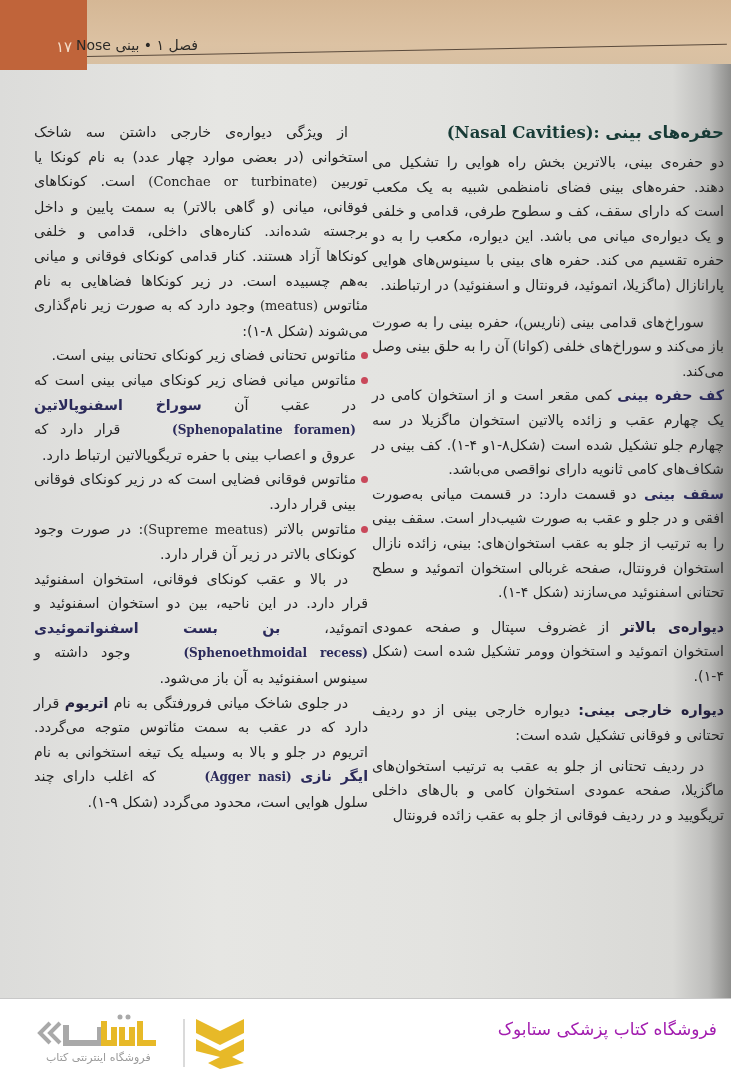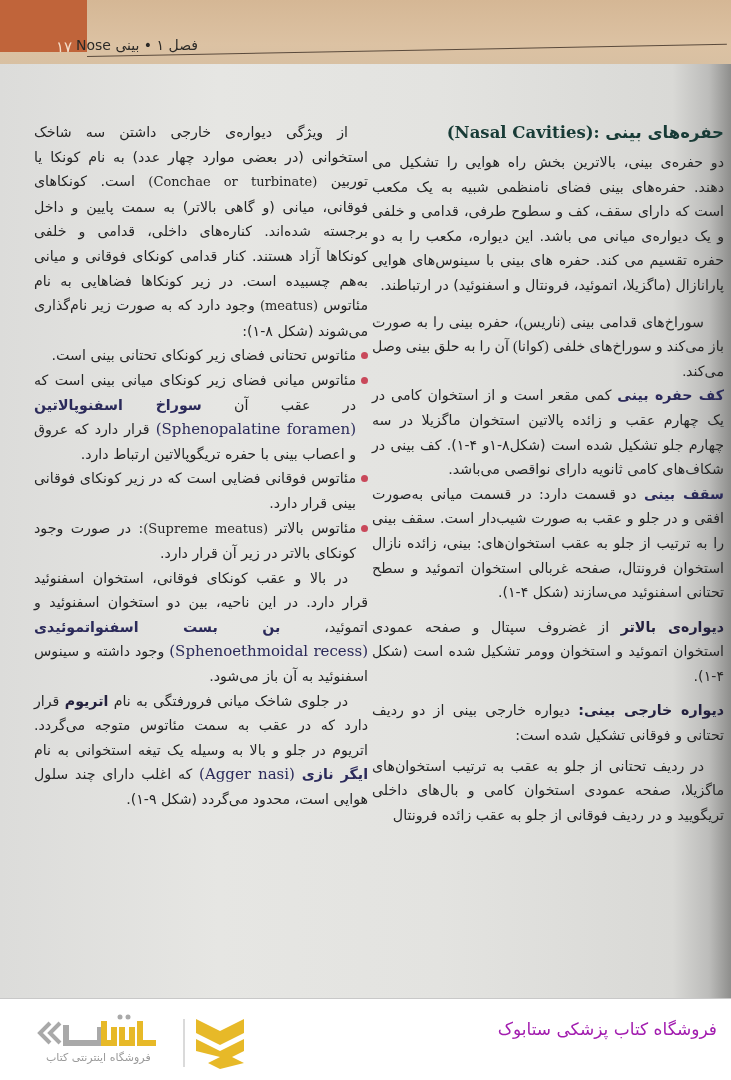--- a/index.html
+++ b/index.html
@@ -11,21 +11,21 @@
   .page {
     position: absolute; left: 0; top: 0; width: 731px; height: 998px;
     background: linear-gradient(90deg, #dcdcda 0%, #e6e6e3 30%, #e3e3e0 60%, #d9d9d6 92%, #bcbcba 97%, #8e8e8c 100%);
     overflow: hidden;
   }
   .header-band {
     position: absolute; left: 0; top: 0; width: 731px; height: 64px;
     background: linear-gradient(180deg, #d5b795 0%, #dcc2a3 70%, #d8c0a2 100%);
   }
   .header-tab {
-    position: absolute; left: 0; top: 0; width: 87px; height: 52px;
+    position: absolute; left: 0; top: 0; width: 87px; height: 70px;
     background: #c0643a;
     text-align: right;
   }
   .page-number {
     position: absolute; left: 56px; top: 38px; font-size: 15px; color: #f3dcc8;
     font-family: "DejaVu Sans", sans-serif;
   }
   .running-head {
     position: absolute; left: 76px; top: 37px; font-size: 14px; color: #2c2a27;
     direction: rtl; unicode-bidi: isolate; white-space: nowrap;
@@ -43,21 +43,21 @@
   .col p { margin: 0; }
   .indent { text-indent: 20px; }
   .h-main {
     font-weight: bold; font-size: 16.5px; color: #183b36; margin-bottom: 4px !important;
     line-height: 26px;
   }
   .h-main .en { font-family: "DejaVu Serif", serif; }
   .kw { font-weight: bold; color: #24213e; }
   .kw-blue { font-weight: bold; color: #2b2a5a; }
   .en-serif { font-family: "DejaVu Serif", serif; font-size: 13px; }
-  .en-bold { font-family: "DejaVu Serif", serif; font-weight: normal; font-size: 15px; color: #2b2a5a; }
+  .en-bold { font-family: "DejaVu Serif", serif; font-weight: bold; font-size: 12px; color: #2b2a5a; margin-left: 40px; }
   .bullet-list { list-style: none; margin: 0; padding: 0; }
   .bullet-list li { position: relative; padding-right: 12px; }
   .bullet-list li .dot {
     position: absolute; right: 0; top: 9px; width: 7px; height: 7px; border-radius: 50%;
     background: #c9485a;
   }
   .footer {
     position: absolute; left: 0; top: 998px; width: 731px; height: 82px; background: #ffffff;
     border-top: 1px solid #c8c8c8;
   }

